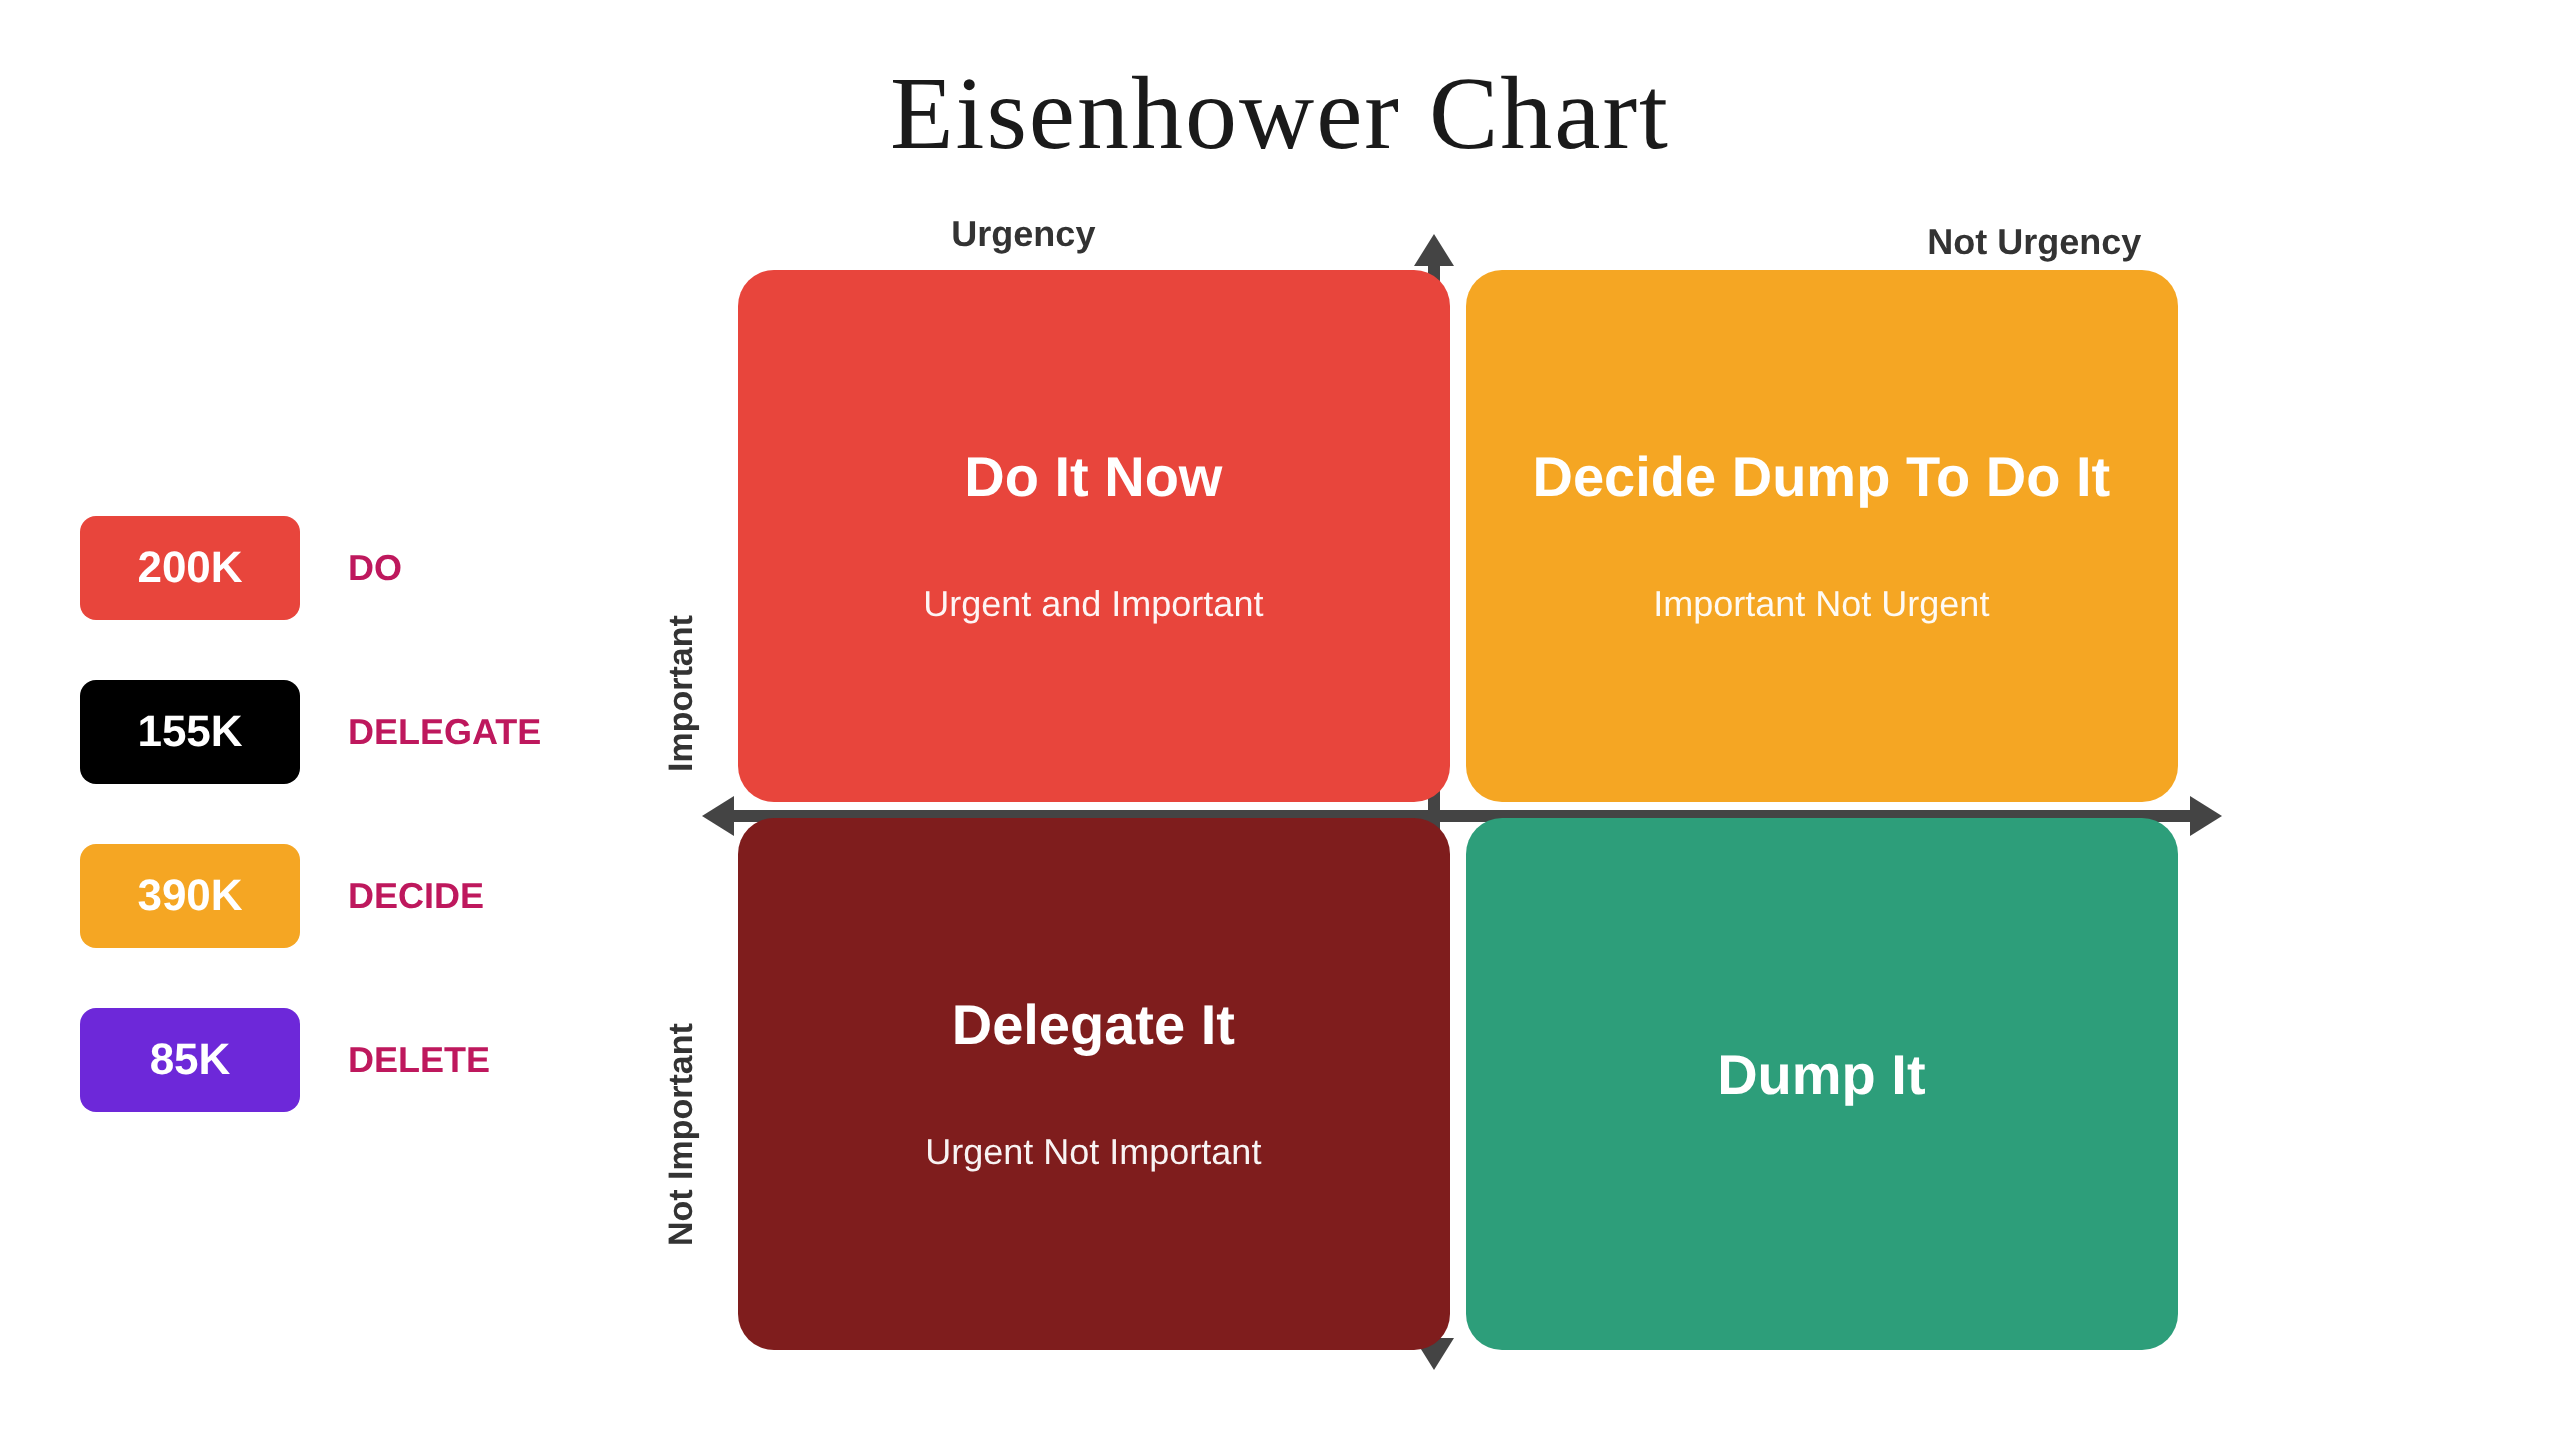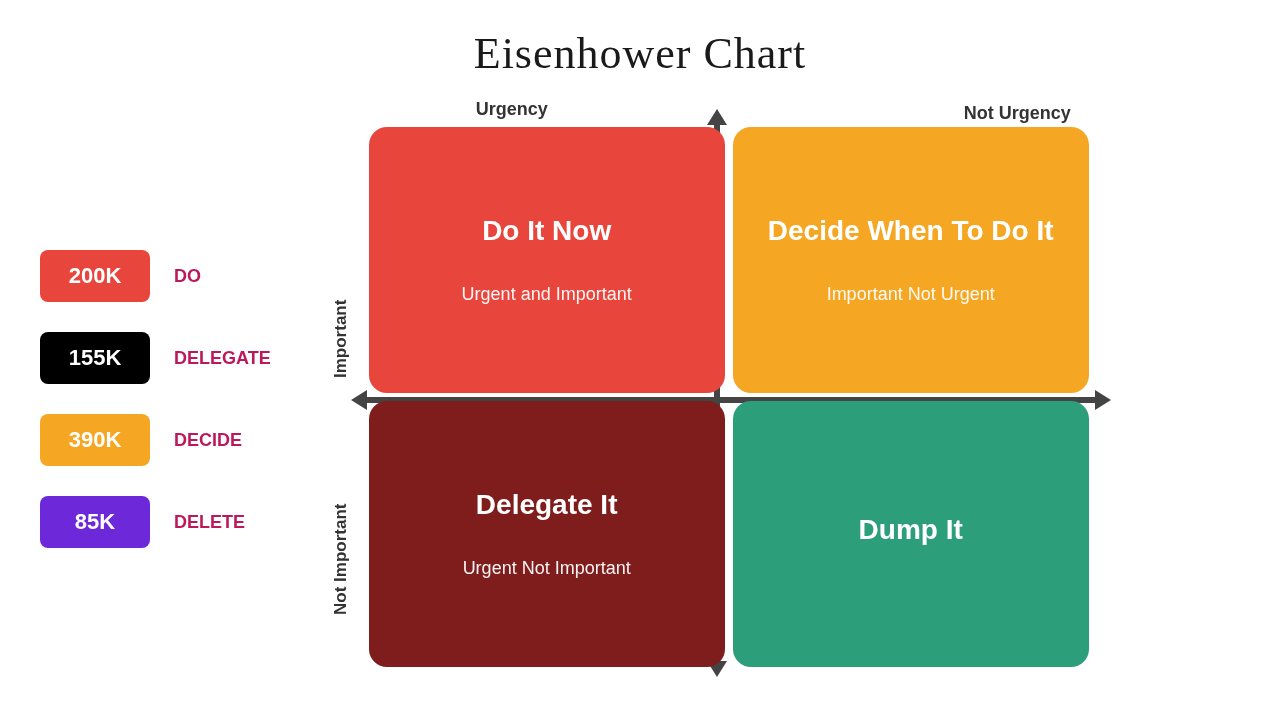--- a/index.html
+++ b/index.html
@@ -6,21 +6,21 @@
     body {
       width: 1280px;
       height: 720px;
       background: #ffffff;
       font-family: Georgia, 'Times New Roman', serif;
       overflow: hidden;
     }
 
     .page-title {
       text-align: center;
-      font-size: 44px;
+      font-size: 52px;
       font-weight: normal;
       padding-top: 28px;
       padding-bottom: 20px;
       color: #1a1a1a;
       letter-spacing: 1px;
     }
 
     .main-content {
       display: flex;
       flex-direction: row;
@@ -275,21 +275,21 @@
 
     <div class="axis-horizontal"></div>
     <div class="axis-vertical"></div>
 
     <div class="quadrants">
       <div class="quadrant q1">
         <div class="quadrant-title">Do It Now</div>
         <div class="quadrant-subtitle">Urgent and Important</div>
       </div>
       <div class="quadrant q2">
-        <div class="quadrant-title">Decide When To Do It</div>
+        <div class="quadrant-title">Decide Dump To Do It</div>
         <div class="quadrant-subtitle">Important Not Urgent</div>
       </div>
       <div class="quadrant q3">
         <div class="quadrant-title">Delegate It</div>
         <div class="quadrant-subtitle">Urgent Not Important</div>
       </div>
       <div class="quadrant q4">
         <div class="quadrant-title">Dump It</div>
       </div>
     </div>

